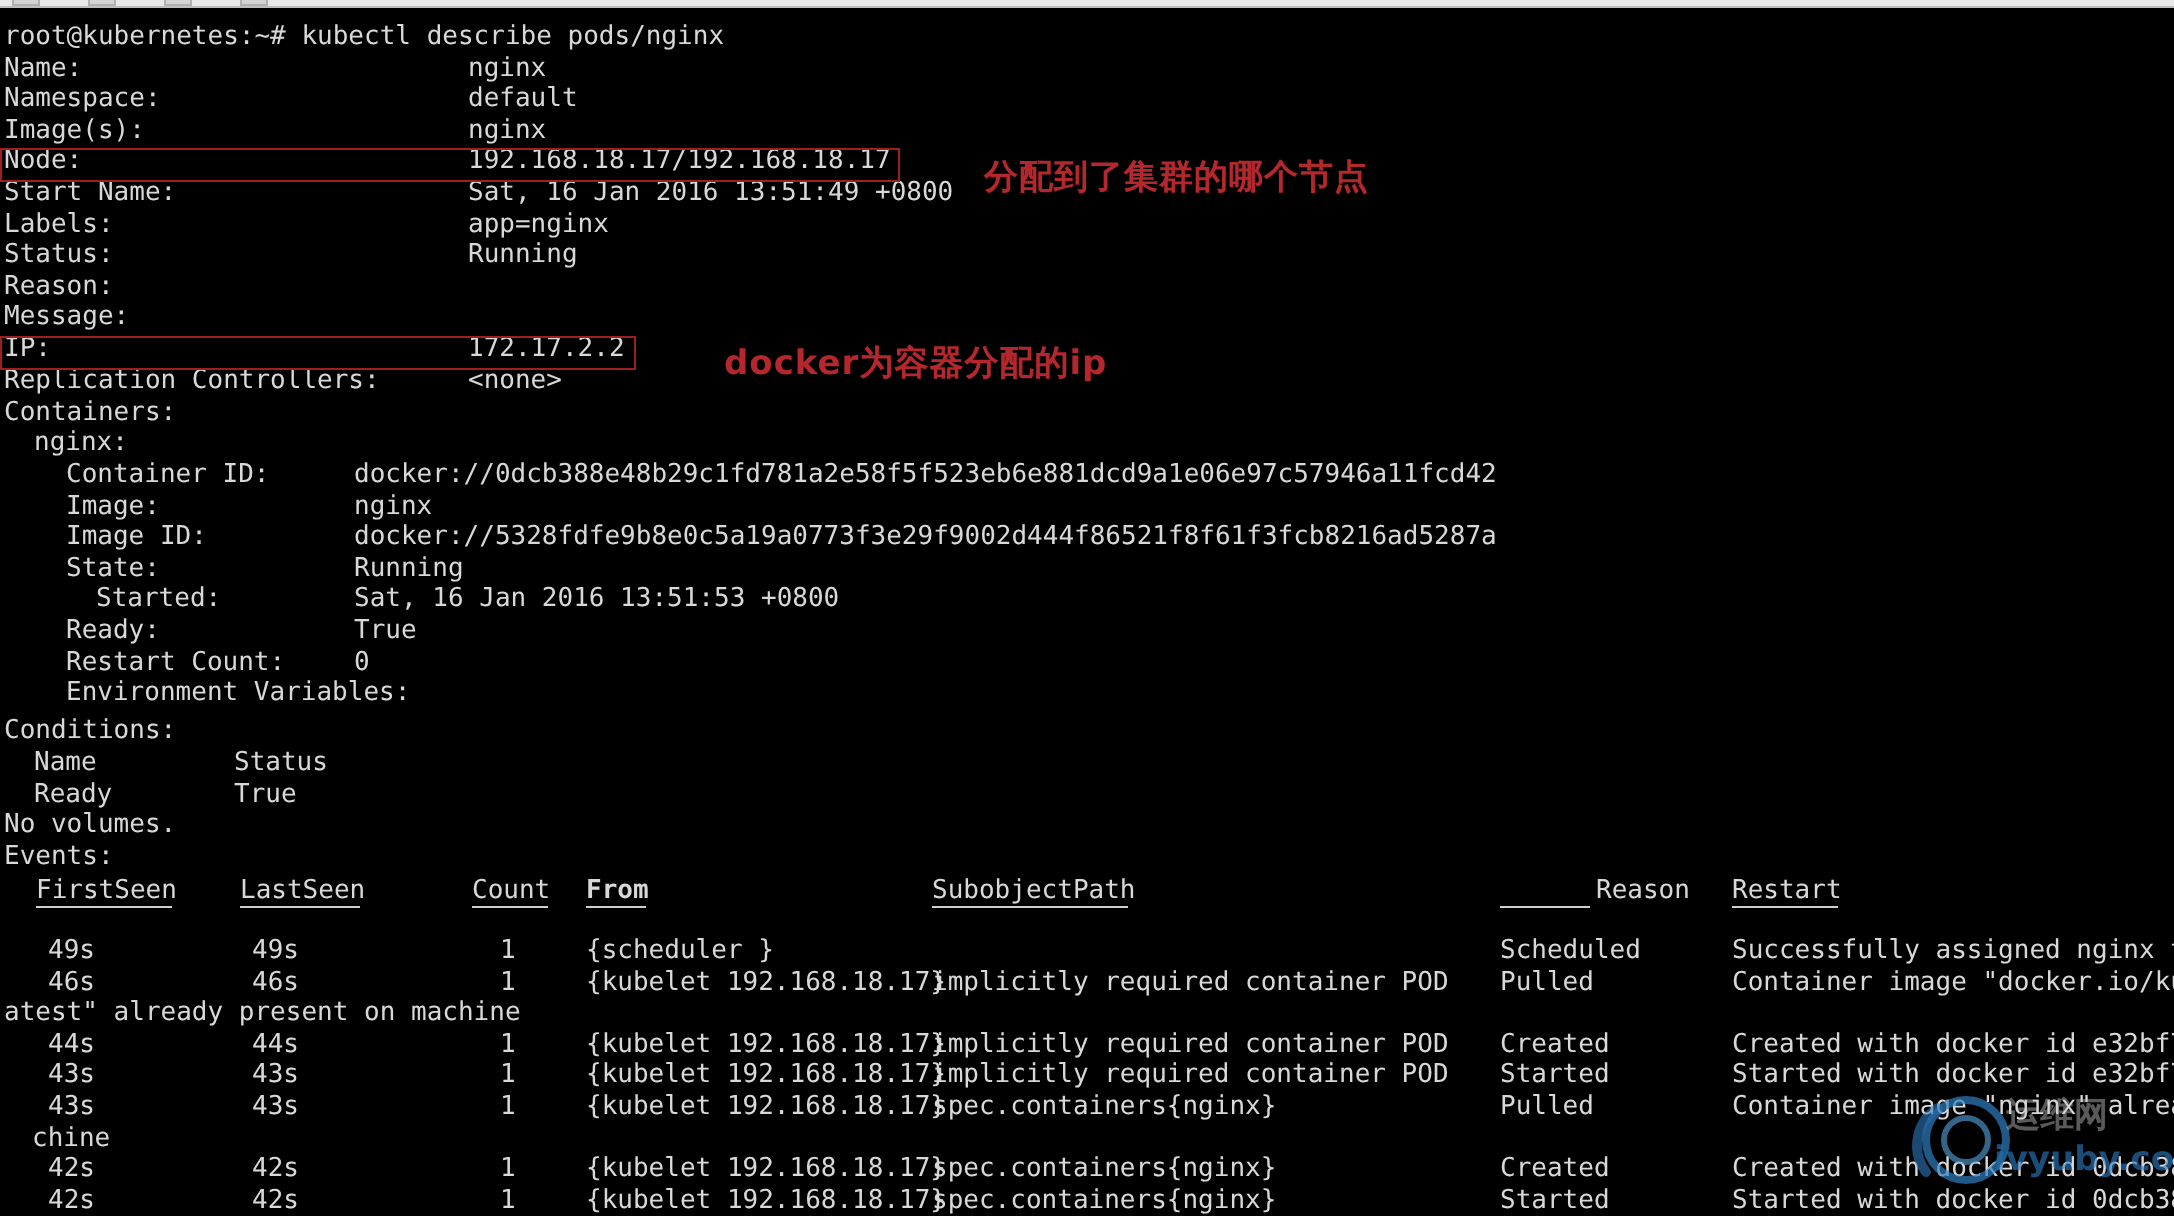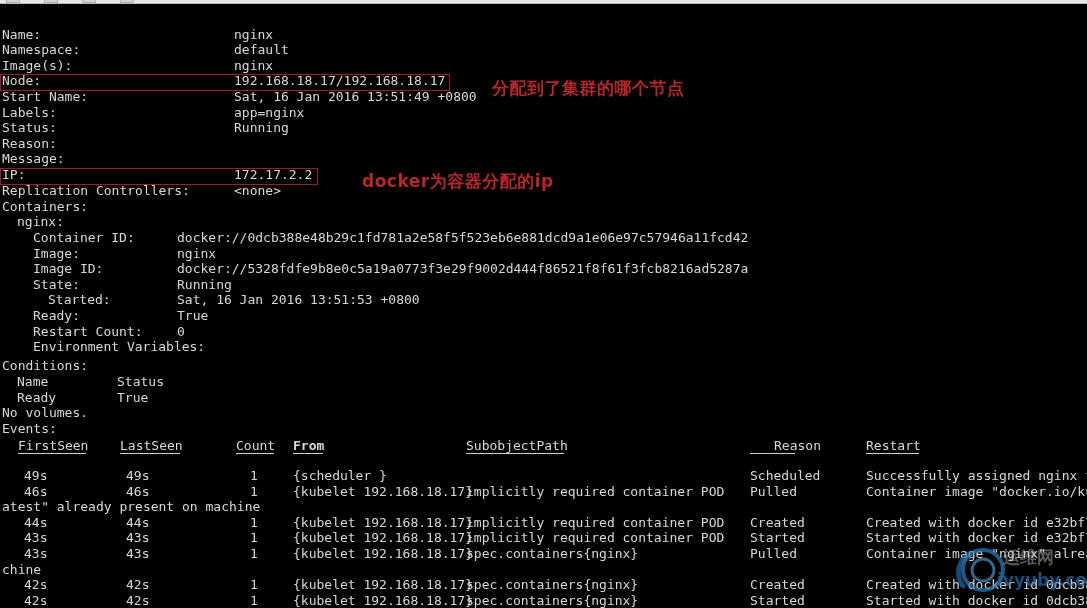--- a/index.html
+++ b/index.html
@@ -120,20 +120,21 @@
 
 <div id="window-chrome">
   <div class="chrome-btn" style="left:6px"></div>
   <div class="chrome-btn" style="left:44px"></div>
   <div class="chrome-btn" style="left:82px"></div>
   <div class="chrome-btn" style="left:120px"></div>
 </div>
 
 <div id="terminal">
 
+  <div class="line" style="top:7px; left:2px;">root@kubernetes:~# kubectl describe pods/nginx</div>
 
   <div id="pod-fields">
       <div>
         <div class="line" style="top: 22.6px; left: 2px;">Name:</div>
         <div class="line" style="top: 22.6px; left: 234px;">nginx</div>
       </div>
       <div>
         <div class="line" style="top: 38.2px; left: 2px;">Namespace:</div>
         <div class="line" style="top: 38.2px; left: 234px;">default</div>
       </div>
@@ -224,21 +225,21 @@
       <div class="line" style="top: 434px; left: 18px;">FirstSeen</div>
       <div class="hdr-underline" style="left: 18px; top: 449px; width: 68px;"></div>
       <div class="line" style="top: 434px; left: 120px;">LastSeen</div>
       <div class="hdr-underline" style="left: 120px; top: 449px; width: 60px;"></div>
       <div class="line" style="top: 434px; left: 236px;">Count</div>
       <div class="hdr-underline" style="left: 236px; top: 449px; width: 38px;"></div>
       <div class="line" style="top: 434px; left: 293px; font-weight: bold;">From</div>
       <div class="hdr-underline" style="left: 293px; top: 449px; width: 30px;"></div>
       <div class="line" style="top: 434px; left: 466px;">SubobjectPath</div>
       <div class="hdr-underline" style="left: 466px; top: 449px; width: 98px;"></div>
-      <div class="line" style="top: 434px; left: 738px; padding-left: 36px;">Reason</div>
+      <div class="line" style="top: 434px; left: 762px; padding-left: 36px;">Reason</div>
       <div class="hdr-underline" style="left: 750px; top: 449px; width: 45px;"></div>
       <div class="line" style="top: 434px; left: 866px;">Restart</div>
       <div class="hdr-underline" style="left: 866px; top: 449px; width: 53px;"></div>
     </div>
   <div id="events-rows">
       <div>
         <div class="line" style="top: 464px; left: 24px;">49s</div>
         <div class="line" style="top: 464px; left: 126px;">49s</div>
         <div class="line" style="top: 464px; left: 250px;">1</div>
         <div class="line" style="top: 464px; left: 293px;">{scheduler }</div>
@@ -275,21 +276,21 @@
       </div>
       <div>
         <div class="line" style="top: 542px; left: 24px;">43s</div>
         <div class="line" style="top: 542px; left: 126px;">43s</div>
         <div class="line" style="top: 542px; left: 250px;">1</div>
         <div class="line" style="top: 542px; left: 293px;">{kubelet 192.168.18.17}</div>
         <div class="line" style="top: 542px; left: 466px;">spec.containers{nginx}</div>
         <div class="line" style="top: 542px; left: 750px;">Pulled</div>
         <div class="line" style="top: 542px; left: 866px;">Container image "nginx" already</div>
       </div>
-      <div class="line" style="top: 557.6px; left: 2px;">chine</div>
+      <div class="line" style="top: 557.6px; left: 16px;">chine</div>
       <div>
         <div class="line" style="top: 573.2px; left: 24px;">42s</div>
         <div class="line" style="top: 573.2px; left: 126px;">42s</div>
         <div class="line" style="top: 573.2px; left: 250px;">1</div>
         <div class="line" style="top: 573.2px; left: 293px;">{kubelet 192.168.18.17}</div>
         <div class="line" style="top: 573.2px; left: 466px;">spec.containers{nginx}</div>
         <div class="line" style="top: 573.2px; left: 750px;">Created</div>
         <div class="line" style="top: 573.2px; left: 866px;">Created with docker id 0dcb388e</div>
       </div>
       <div>

